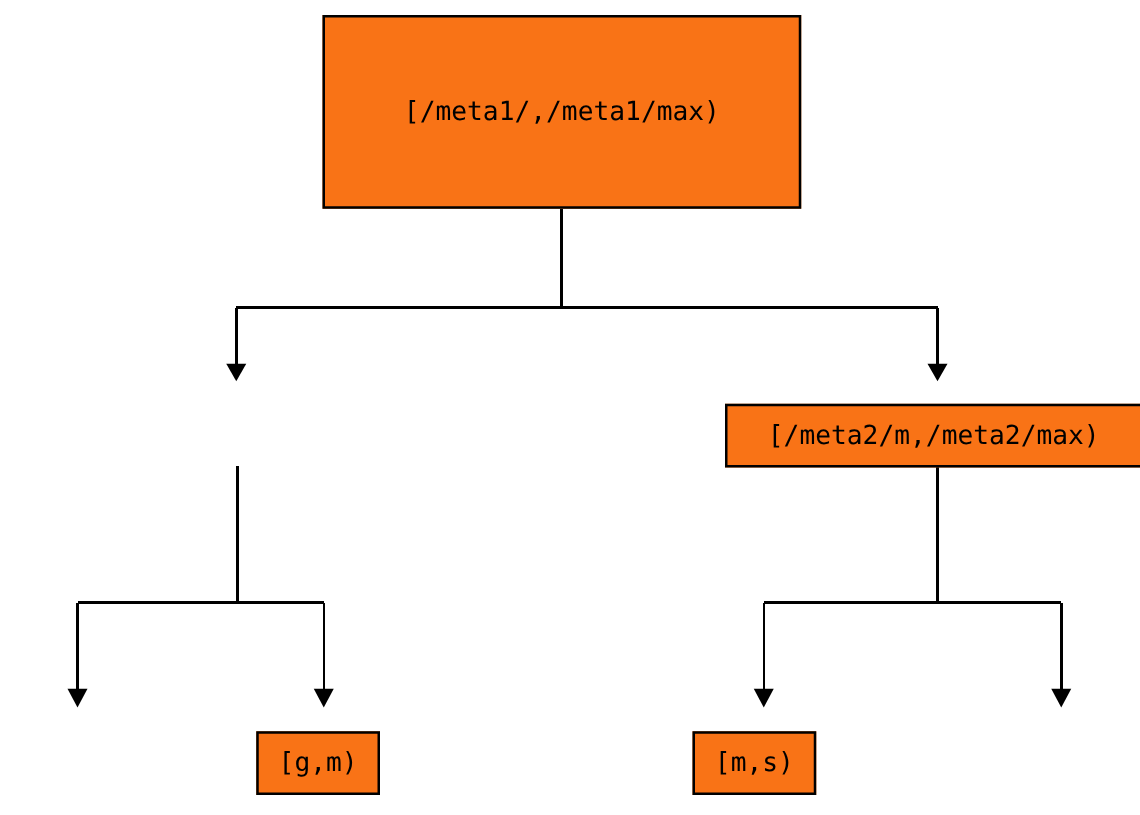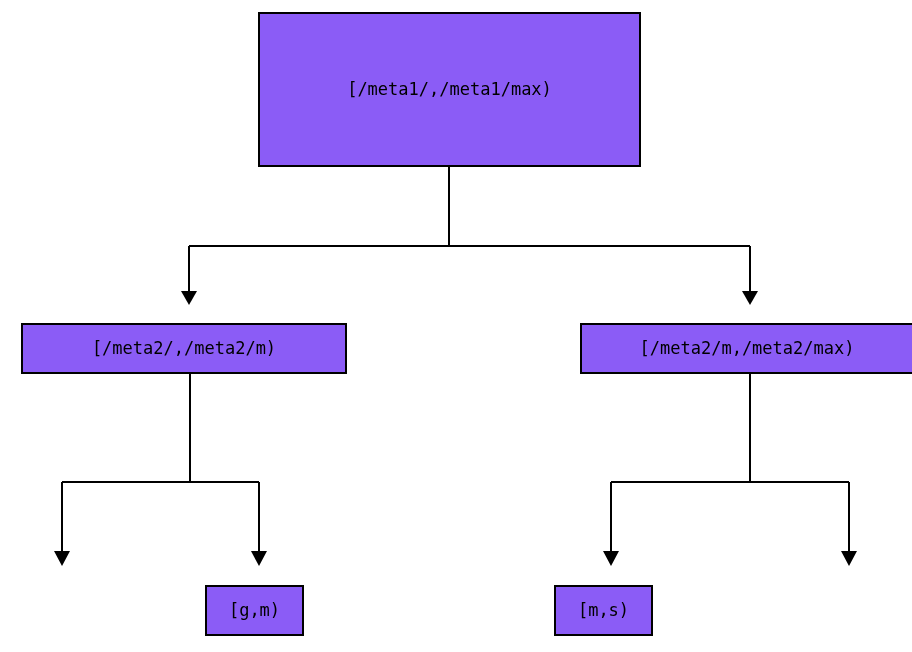--- a/index.html
+++ b/index.html
@@ -12,27 +12,27 @@
     width: 912px;
     height: 652px;
     background: #ffffff;
     overflow: hidden;
     font-family: "DejaVu Sans Mono", "Liberation Mono", monospace;
   }
   .node {
     position: absolute;
     box-sizing: border-box;
     border: 2px solid #000000;
-    background: #8b5cf6;
+    background: #f97316;
     display: flex;
     align-items: center;
     justify-content: center;
     color: #000000;
     font-family: "DejaVu Sans Mono", "Liberation Mono", monospace;
-    font-size: 17px;
+    font-size: 21px;
     letter-spacing: 0px;
     white-space: nowrap;
   }
   .node-label {
     display: block;
     line-height: 1;
   }
   .edge-svg {
     position: absolute;
     left: 0;
@@ -78,23 +78,20 @@
     <path class="edge-line" d="M611,482 L611,551"></path>
     <path class="edge-line" d="M849,482 L849,551"></path>
     <polygon class="arrow-head" points="603,551 619,551 611,566"></polygon>
     <polygon class="arrow-head" points="841,551 857,551 849,566"></polygon>
   </svg>
 
   <div class="node" style="left:258px; top:12px; width:383px; height:155px;">
     <span class="node-label">[/meta1/,/meta1/max)</span>
   </div>
 
-  <div class="node" style="left:21px; top:323px; width:326px; height:51px;">
-    <span class="node-label">[/meta2/,/meta2/m)</span>
-  </div>
 
   <div class="node" style="left:580px; top:323px; width:334px; height:51px;">
     <span class="node-label">[/meta2/m,/meta2/max)</span>
   </div>
 
 
   <div class="node" style="left:205px; top:585px; width:99px; height:51px;">
     <span class="node-label">[g,m)</span>
   </div>
 

